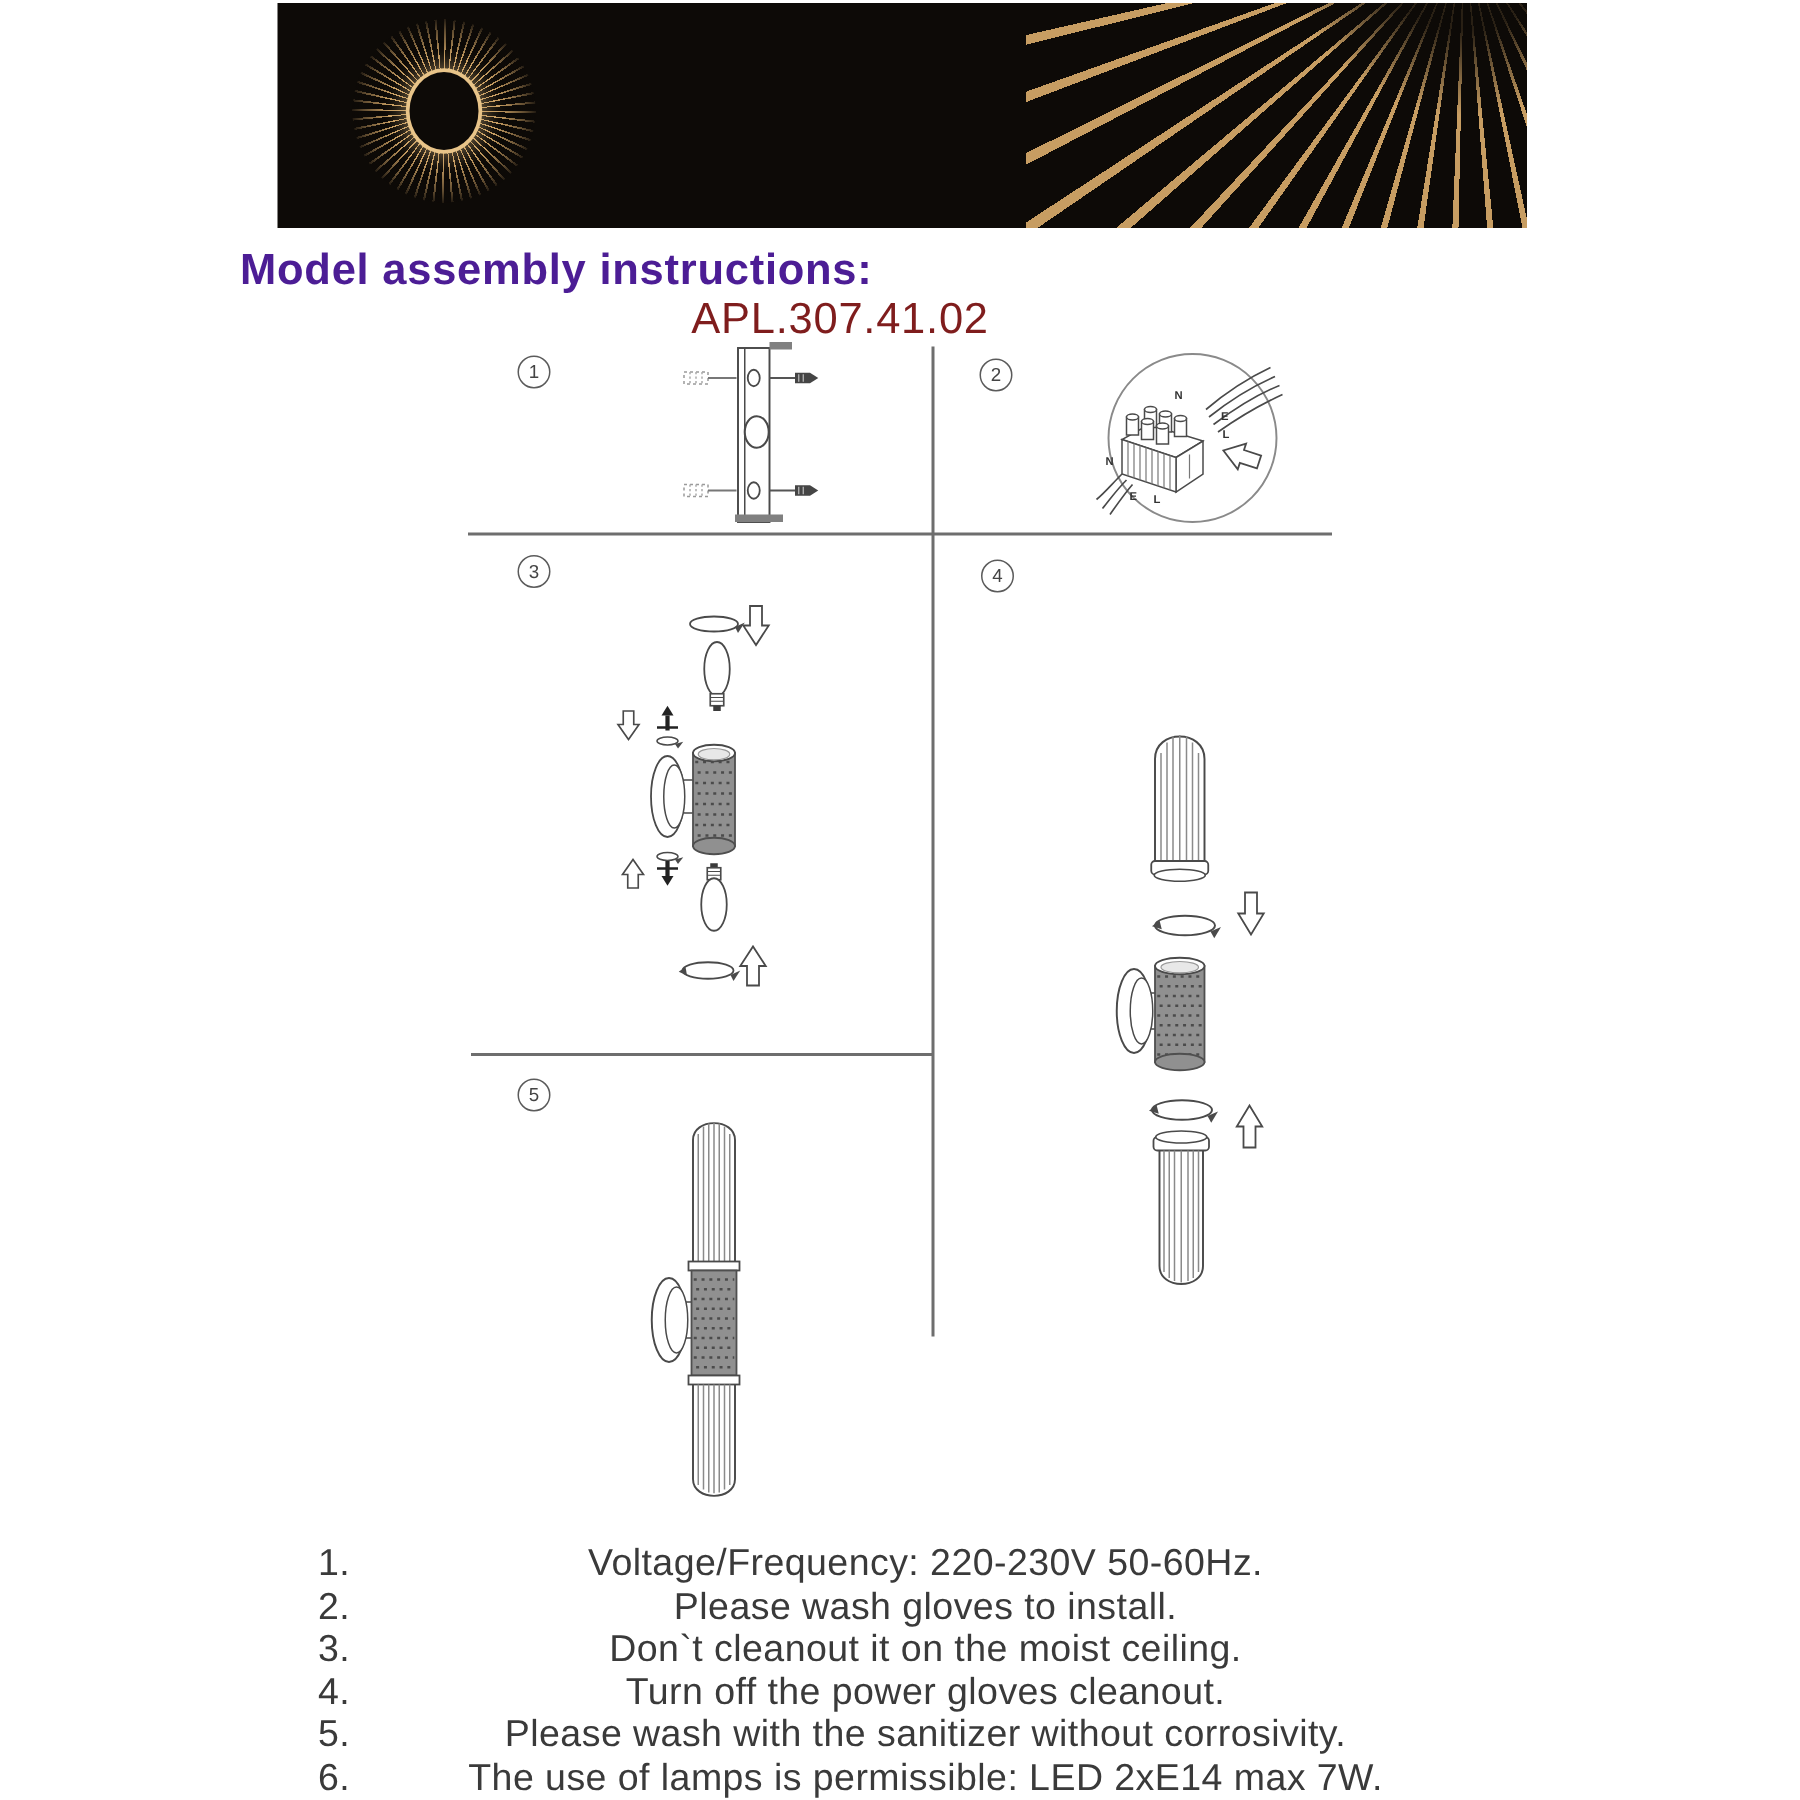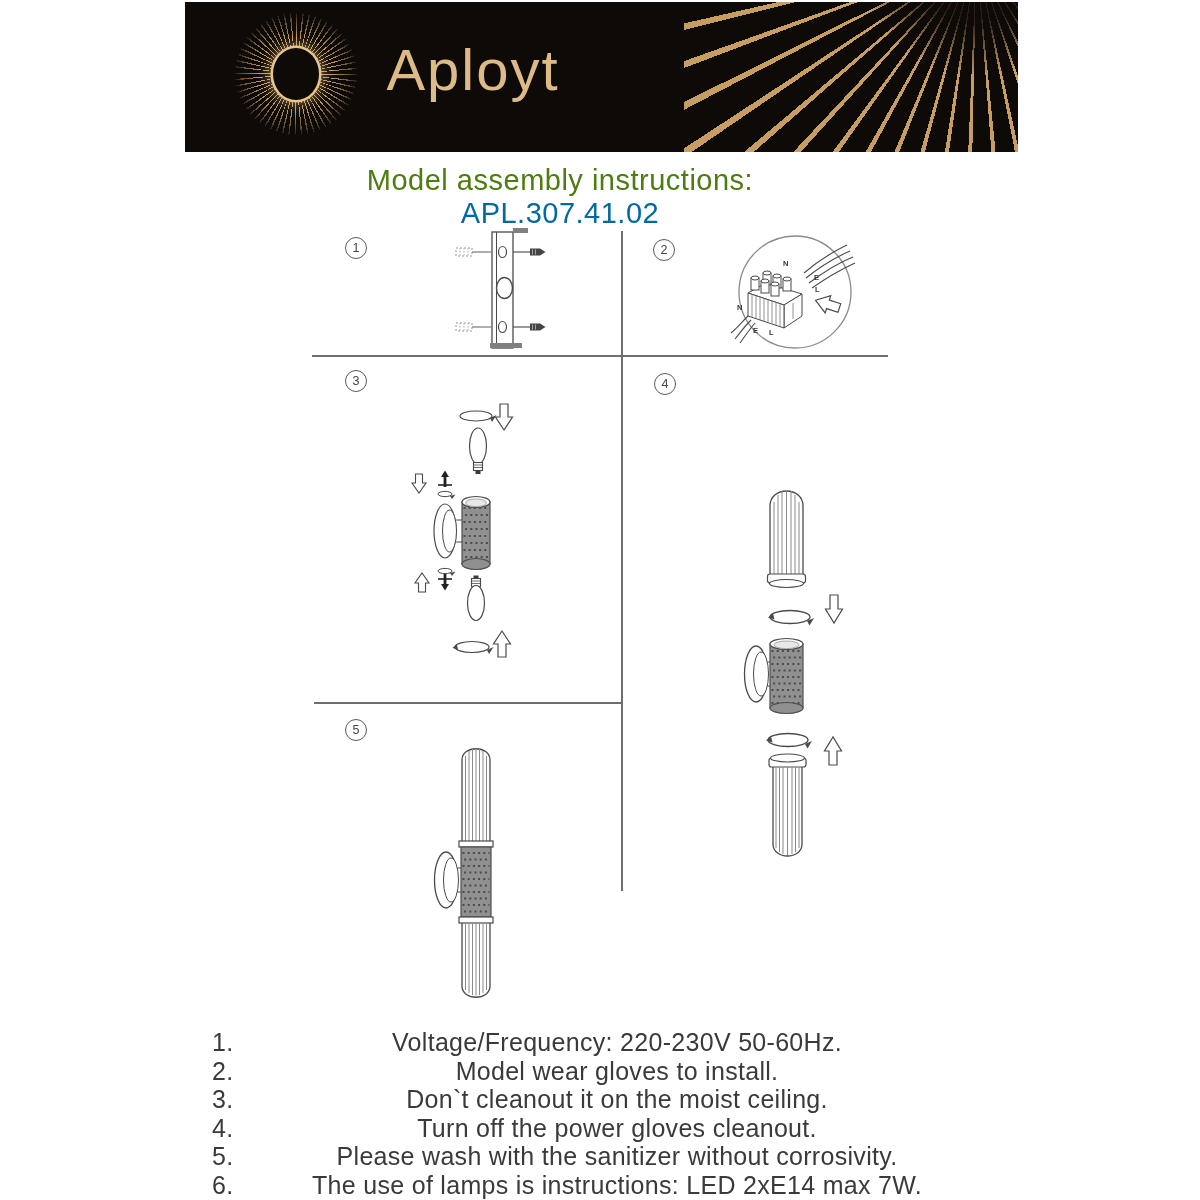--- a/index.html
+++ b/index.html
@@ -14,24 +14,24 @@
   .sunburst .hole{position:absolute;left:50%;top:50%;width:46px;height:52px;margin:-26px 0 0 -23px;
       border-radius:50%;background:#0d0a07;box-shadow:0 0 0 2.5px #e7c械;}
   .sunburst .hole{box-shadow:0 0 0 2.5px #e8c489, 0 0 14px 4px rgba(232,196,137,.55);}
   .brand{position:absolute;left:198px;top:34px;width:180px;text-align:center;
       font-size:58px;font-weight:300;letter-spacing:2px;color:#ddba86;}
   .rays{position:absolute;right:-6px;top:0;width:340px;height:150px;
       background:
         radial-gradient(circle at 86% -30%, rgba(13,10,7,.85) 18%, rgba(13,10,7,0) 34%),
         repeating-conic-gradient(from 120deg at 86% -30%, #c79d62 0deg 1.2deg, rgba(13,10,7,0) 1.2deg 6.8deg);}
   
-  .title{position:absolute;left:160px;top:164px;width:800px;text-align:center;
-      font-size:29px;color:#4d7c0f;letter-spacing:.5px;}
+  .title{position:absolute;left:160px;top:164px;width:800px;
+      font-size:29px;color:#4c1d95;letter-spacing:.5px;font-weight:bold;}
   .model-code{position:absolute;left:160px;top:197px;width:800px;text-align:center;
-      font-size:29px;color:#0369a1;letter-spacing:.5px;}
+      font-size:29px;color:#7f1d1d;letter-spacing:.5px;}
   
   .div-line{position:absolute;background:#6e6e6e;}
   .v1{left:621px;top:231px;width:2px;height:660px;}
   .h1{left:312px;top:355px;width:576px;height:2px;}
   .h2{left:314px;top:702px;width:308px;height:2px;}
   
   .step{position:absolute;width:20px;height:20px;border:1.6px solid #5b5b5b;border-radius:50%;
       display:flex;align-items:center;justify-content:center;font-size:12.5px;color:#444;}
   
   .diag{position:absolute;}
@@ -44,21 +44,20 @@
 </style>
 </head>
 <body>
 
 <div class="page">
 
   <div class="banner">
     <div class="sunburst">
       <div class="hole"></div>
     </div>
-    <div class="brand">Aployt</div>
     <div class="rays"></div>
   </div>
 
   <div class="title">Model assembly instructions:</div>
   <div class="model-code">APL.307.41.02</div>
 
   <div class="div-line v1"></div>
   <div class="div-line h1"></div>
   <div class="div-line h2"></div>
 
@@ -370,33 +369,33 @@
     </svg>
   </div>
 
   <div class="instructions">
     <div class="inst-row">
       <span class="inst-num">1.</span>
       <span class="inst-text">Voltage/Frequency: 220-230V 50-60Hz.</span>
     </div>
     <div class="inst-row">
       <span class="inst-num">2.</span>
-      <span class="inst-text">Model wear gloves to install.</span>
+      <span class="inst-text">Please wash gloves to install.</span>
     </div>
     <div class="inst-row">
       <span class="inst-num">3.</span>
       <span class="inst-text">Don`t cleanout it on the moist ceiling.</span>
     </div>
     <div class="inst-row">
       <span class="inst-num">4.</span>
       <span class="inst-text">Turn off the power gloves cleanout.</span>
     </div>
     <div class="inst-row">
       <span class="inst-num">5.</span>
       <span class="inst-text">Please wash with the sanitizer without corrosivity.</span>
     </div>
     <div class="inst-row">
       <span class="inst-num">6.</span>
-      <span class="inst-text">The use of lamps is instructions: LED 2xE14 max 7W.</span>
+      <span class="inst-text">The use of lamps is permissible: LED 2xE14 max 7W.</span>
     </div>
   </div>
 
 </div>
 
 </body></html>

